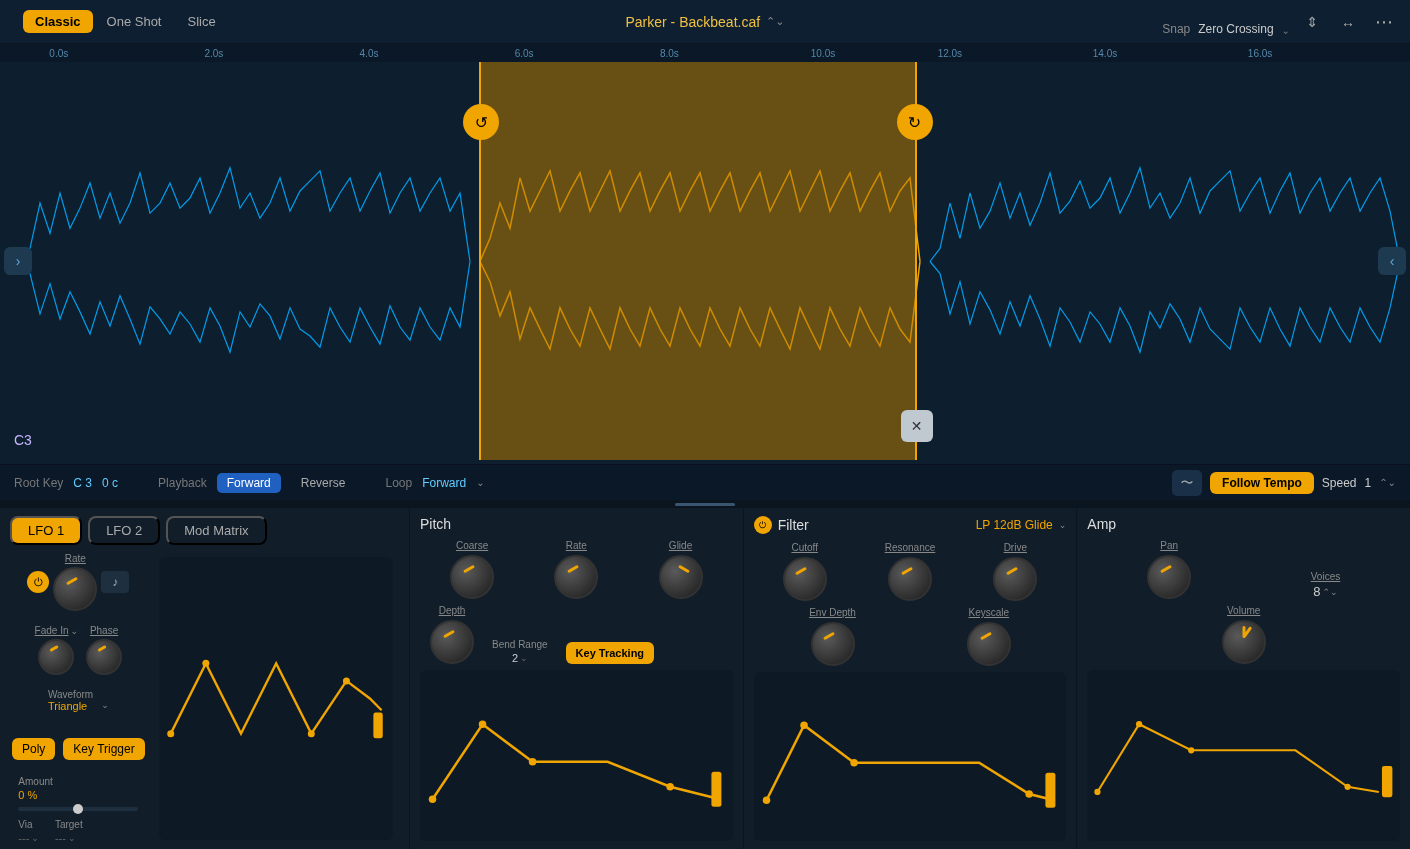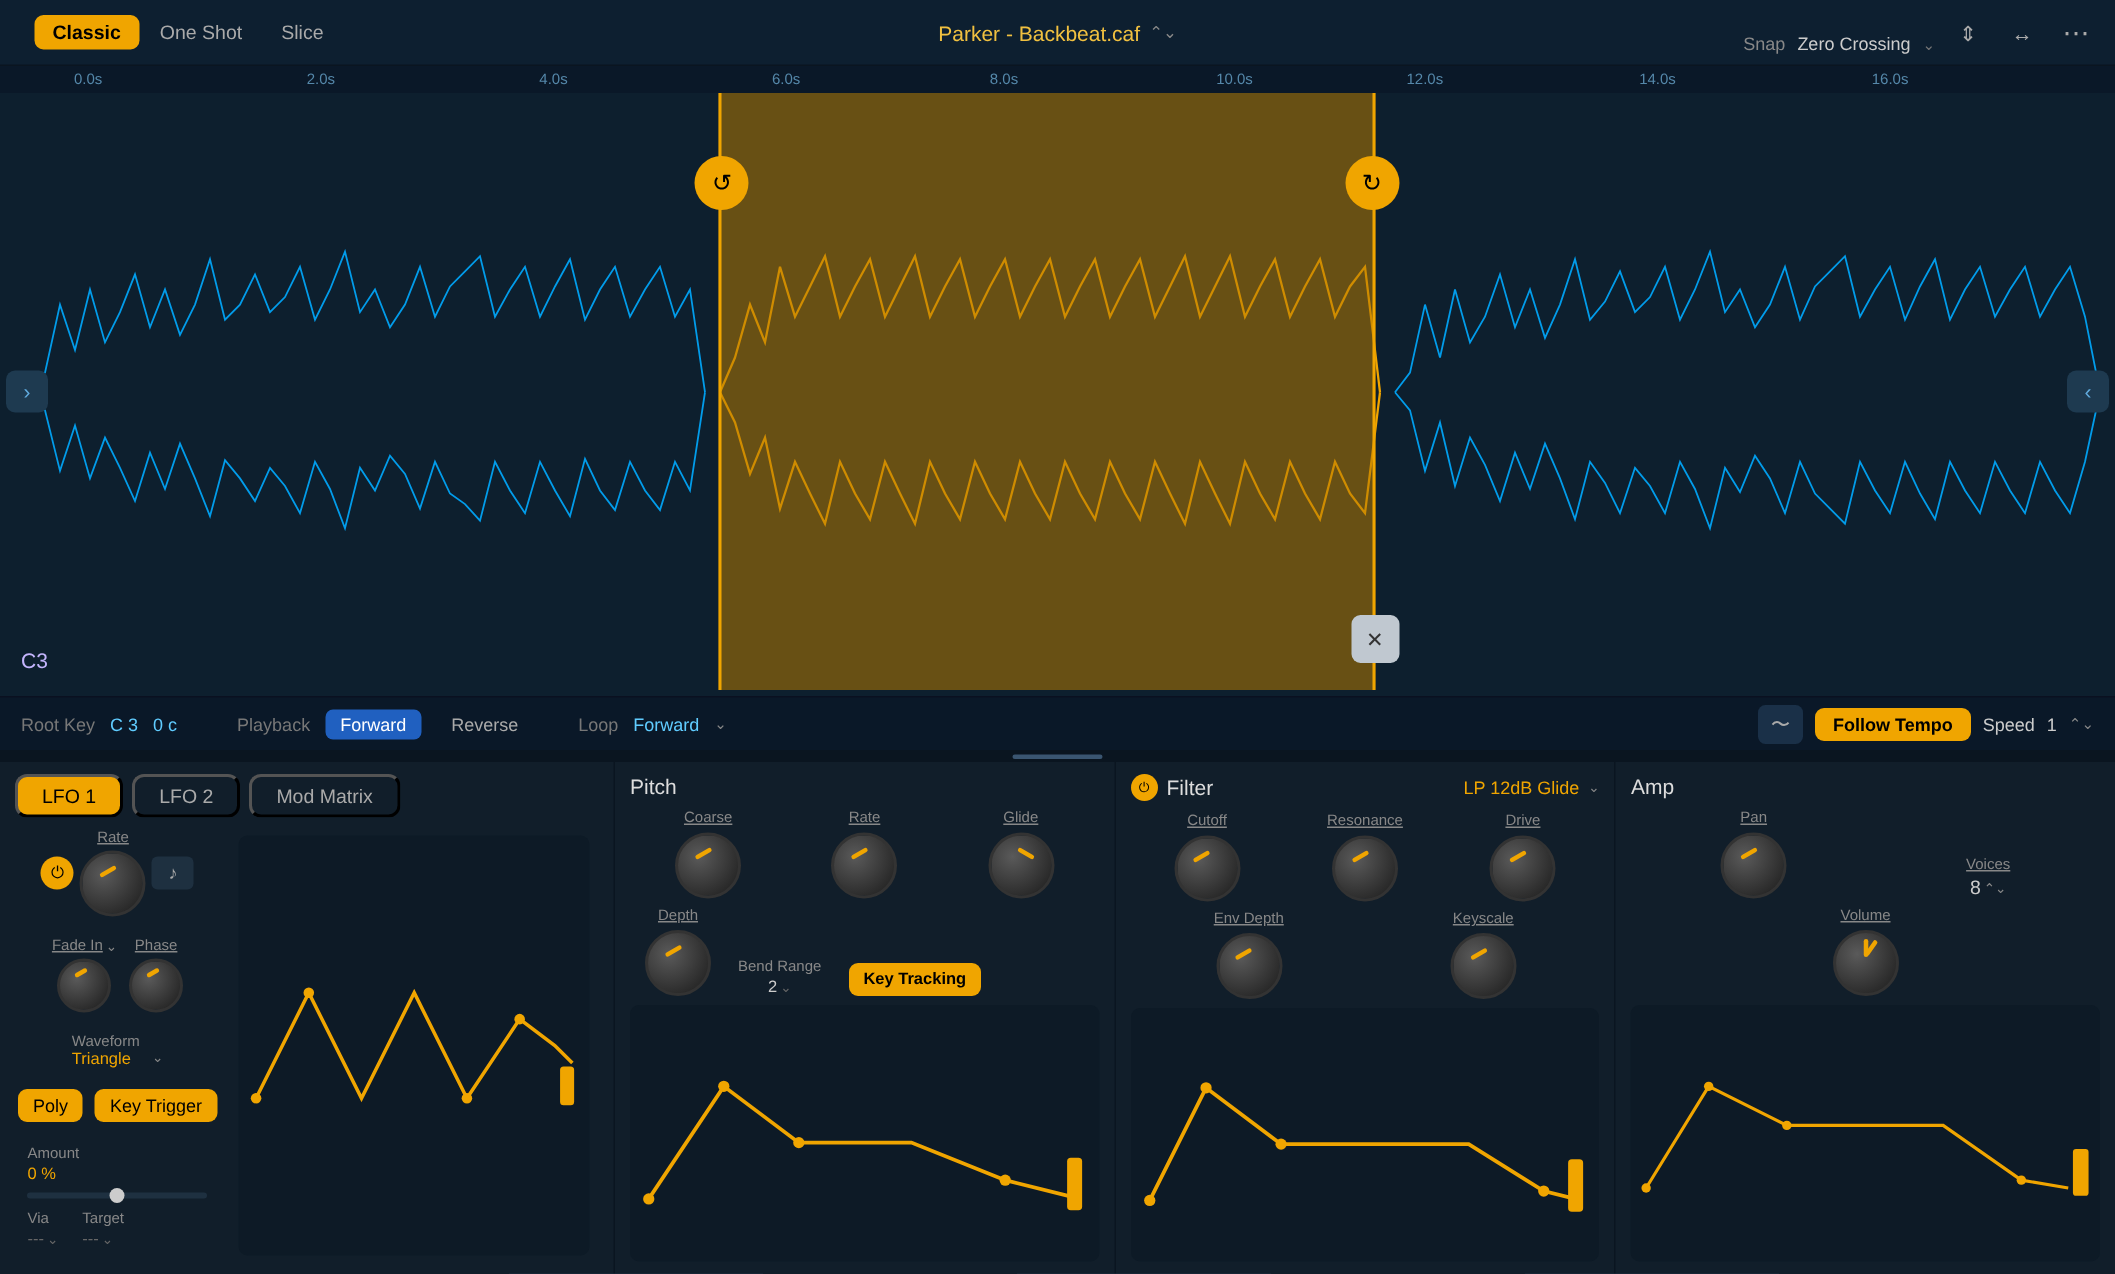--- a/index.html
+++ b/index.html
@@ -619,21 +619,21 @@
             <div class="knob small knob-ccw"></div>
           </div>
         </div>
         <div style="margin-top:8px;">
           <div class="waveform-label">Waveform</div>
           <div style="display:flex;align-items:flex-start;gap:14px;">
             <span class="waveform-value">Triangle</span>
             <span class="dropdown-arrow">⌄</span>
           </div>
         </div>
-        <div class="poly-key-row" style="margin-top:8px;">
+        <div class="poly-key-row" style="margin-top:20px;">
           <button class="small-btn yellow">Poly</button>
           <button class="small-btn yellow">Key Trigger</button>
         </div>
         <div style="margin-top:10px;display:flex;flex-direction:column;gap:4px;">
           <div class="amount-row">
             <div class="param-label">Amount</div>
             <div class="param-value">0 %</div>
           </div>
           <div class="slider-track">
             <div class="slider-thumb"></div>

